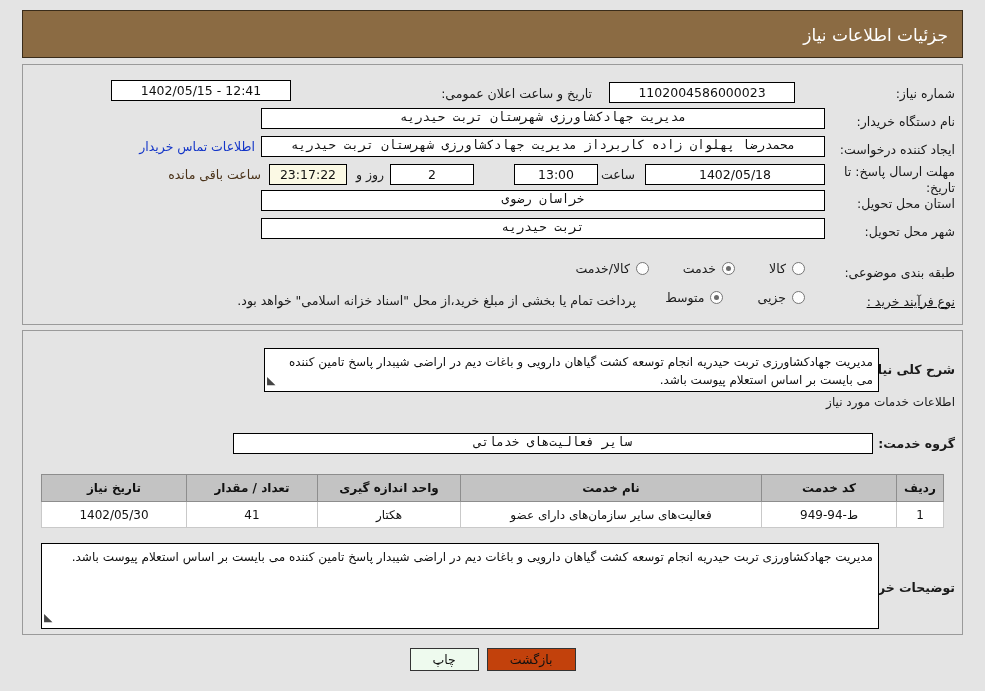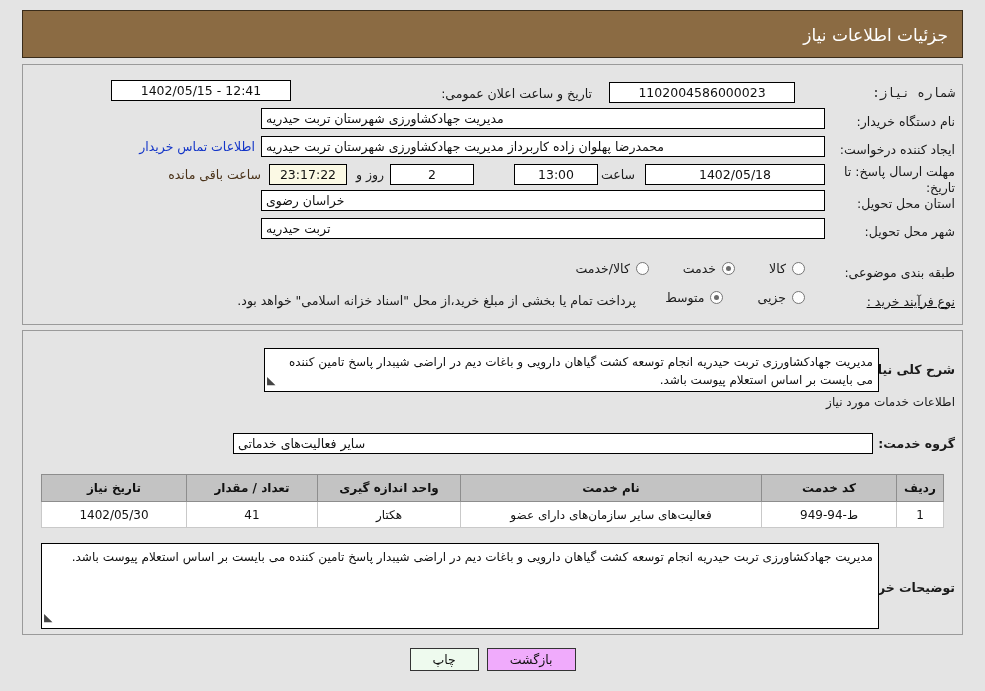--- a/index.html
+++ b/index.html
@@ -153,21 +153,21 @@
     height: 21px;
     line-height: 19px;
     font-size: 12.5px;
     color: #101010;
     padding: 0 4px;
     overflow: hidden;
     white-space: nowrap;
     text-align: center;
     direction: rtl;
   }
-  .fld-right { text-align: left; }
+  .fld-right { text-align: center; font-family: Liberation Mono, monospace; }
   .fld-yellow { background: #fbf9e4; }
   .link {
     color: #1436c8;
     font-size: 12.5px;
     text-decoration: none;
     cursor: pointer;
     white-space: nowrap;
   }
   .brown-note {
     color: #4a3218;
@@ -289,41 +289,41 @@
   }
   .btn {
     border: 1px solid #333333;
     font-size: 12.5px;
     color: #111;
     padding: 3px 22px;
     cursor: pointer;
     font-family: "DejaVu Sans", "Liberation Sans", sans-serif;
   }
   .btn-print { background: #eefaee; }
-  .btn-back  { background: #f0abfc; }
+  .btn-back  { background: #c2410c; }
 </style>
 </head>
 <body>
 
 <div class="page">
 
   <div class="watermark">
     <div class="wm-shield"></div>
     <div class="wm-check"></div>
     <div class="wm-v">V</div>
     <div class="wm-text">AriaTender.net</div>
   </div>
 
   <div class="header-bar">
     <div class="header-title">جزئیات اطلاعات نیاز</div>
   </div>
 
   <div class="panel"></div>
 
-  <div class="row" style="right:30px; top:82px; z-index:12;font-family:Liberation Mono, monospace;">
+  <div class="row" style="right:30px; top:82px; z-index:12;">
     <span class="lbl">شماره نیاز:</span>
   </div>
   <div class="fld" style="position:absolute; right:190px; top:82px; width:186px; z-index:12;">1102004586000023</div>
 
   <div class="row" style="right:393px; top:82px; z-index:12;">
     <span class="lbl">تاریخ و ساعت اعلان عمومی:</span>
   </div>
   <div class="fld" style="position:absolute; right:694px; top:80px; width:180px; z-index:12;">12:41 - 1402/05/15</div>
 
   <div class="row" style="right:30px; top:110px; z-index:12;">

